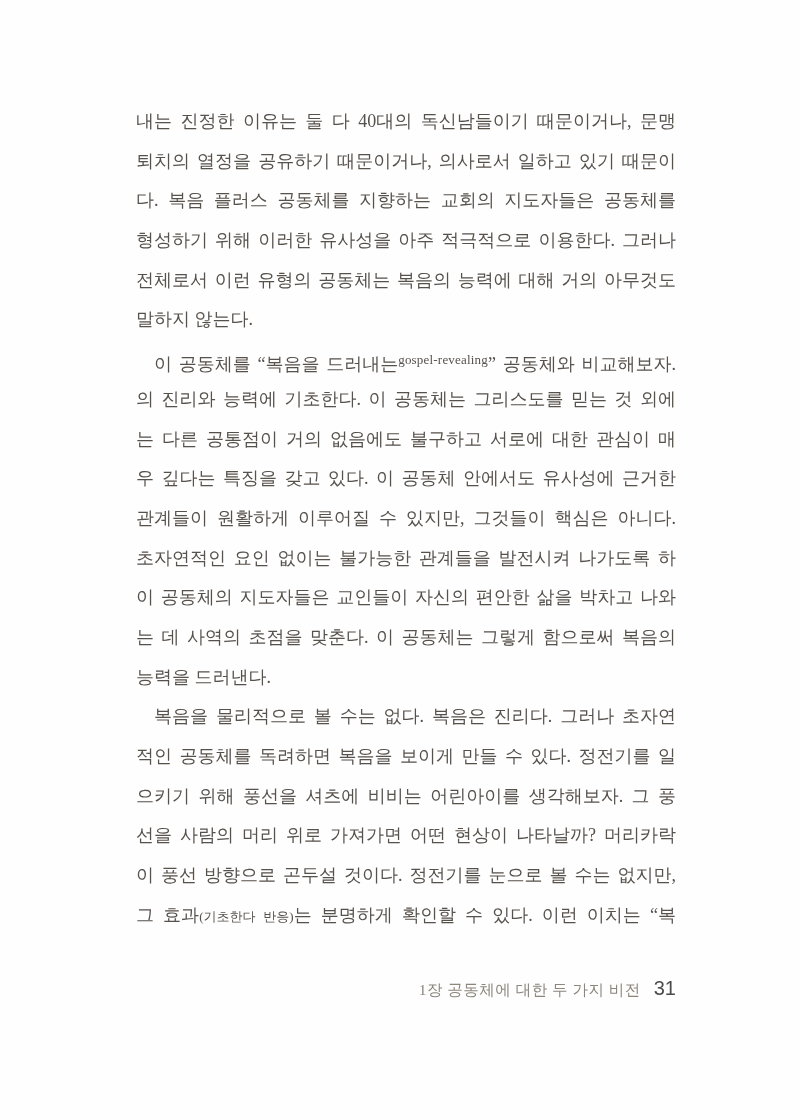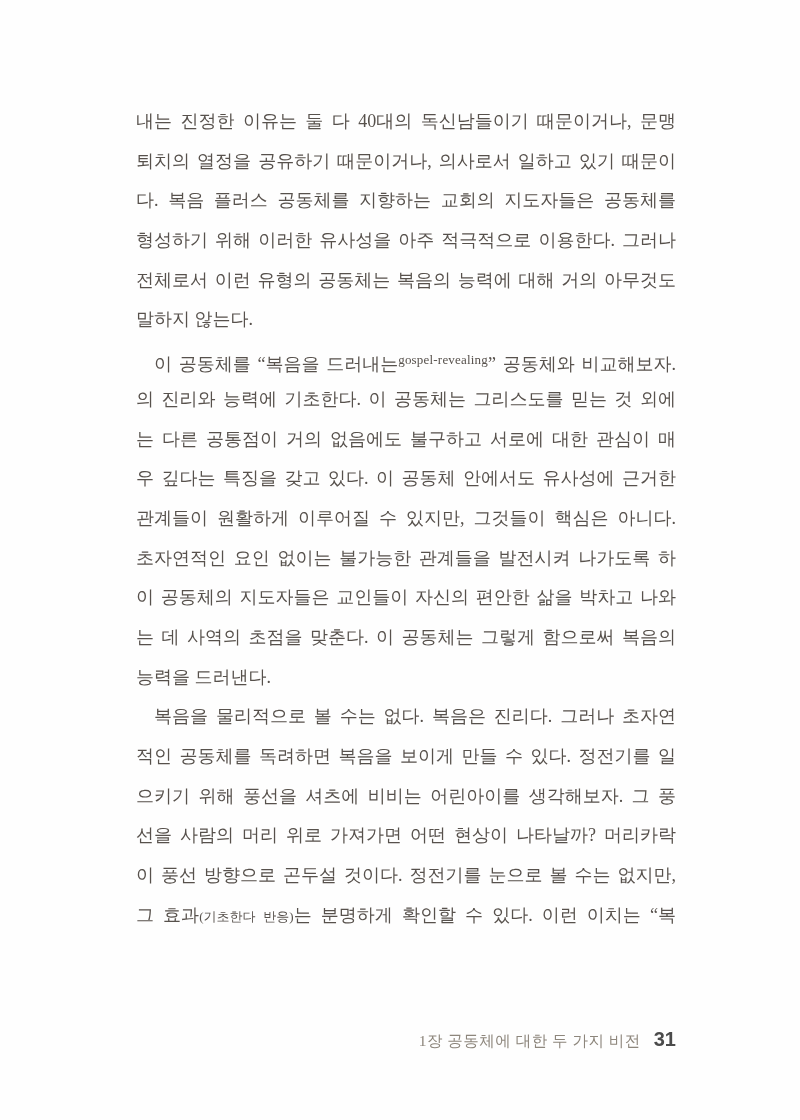--- a/index.html
+++ b/index.html
@@ -26,30 +26,30 @@
     text-align:justify;text-align-last:justify;
     word-break:keep-all;overflow:hidden;
   }
   .line.align-left{text-align:right;text-align-last:left;}
   .line.indent{text-indent:18px;}
   .seg-superscript{
     font-size:13px;vertical-align:6px;letter-spacing:0.2px;
   }
   .seg-small{font-size:13px;}
   .running-footer{
-    position:absolute;top:1026px;right:124px;
+    position:absolute;top:975px;right:124px;
     display:flex;align-items:baseline;gap:13px;
     height:26px;line-height:26px;
   }
   .chapter-label{
     font-size:15.5px;color:var(--footer-text);letter-spacing:0.5px;
   }
   .page-number{
     font-family:"Liberation Sans","DejaVu Sans",sans-serif;
-    font-size:20px;font-weight:700;color:var(--page-number);
+    font-size:20px;font-weight:400;color:var(--page-number);
   }
 </style>
 </head>
 <body>
 
 <div class="page">
   <main class="body-text">
       <div class="line"><span>내는 진정한 이유는 둘 다 40대의 독신남들이기 때문이거나, 문맹</span></div>
       <div class="line"><span>퇴치의 열정을 공유하기 때문이거나, 의사로서 일하고 있기 때문이</span></div>
       <div class="line"><span>다. 복음 플러스 공동체를 지향하는 교회의 지도자들은 공동체를</span></div>

